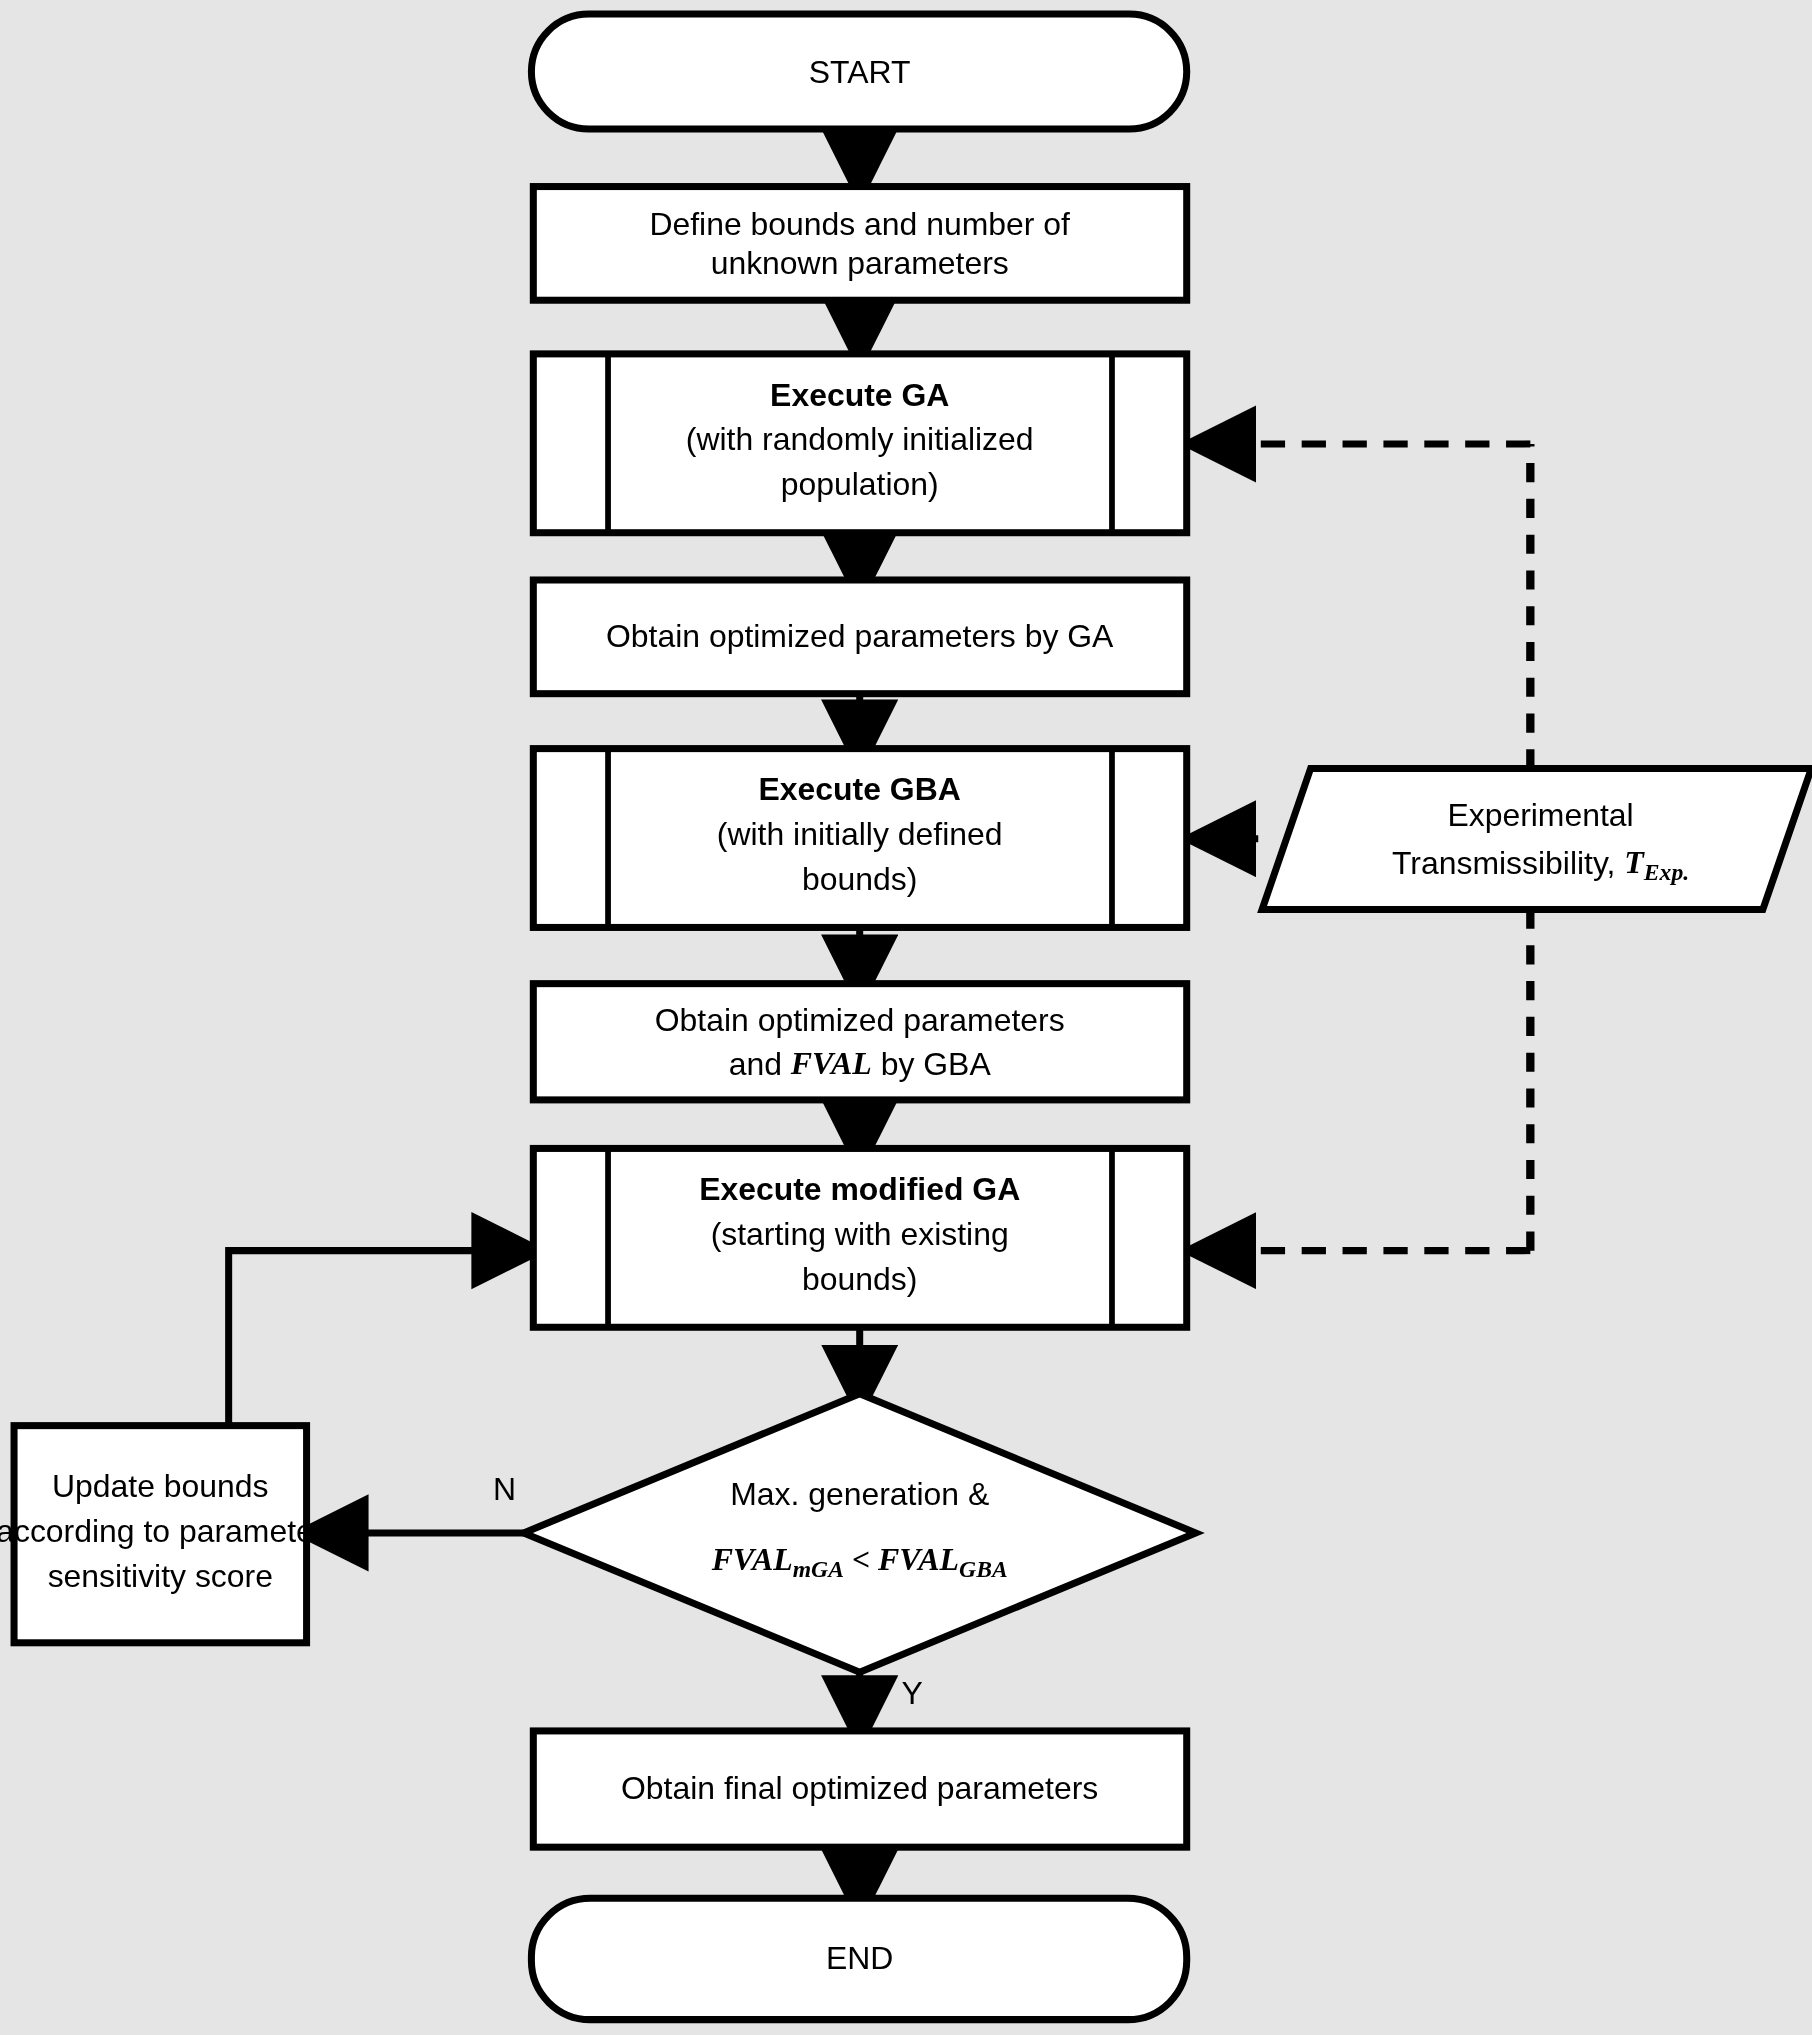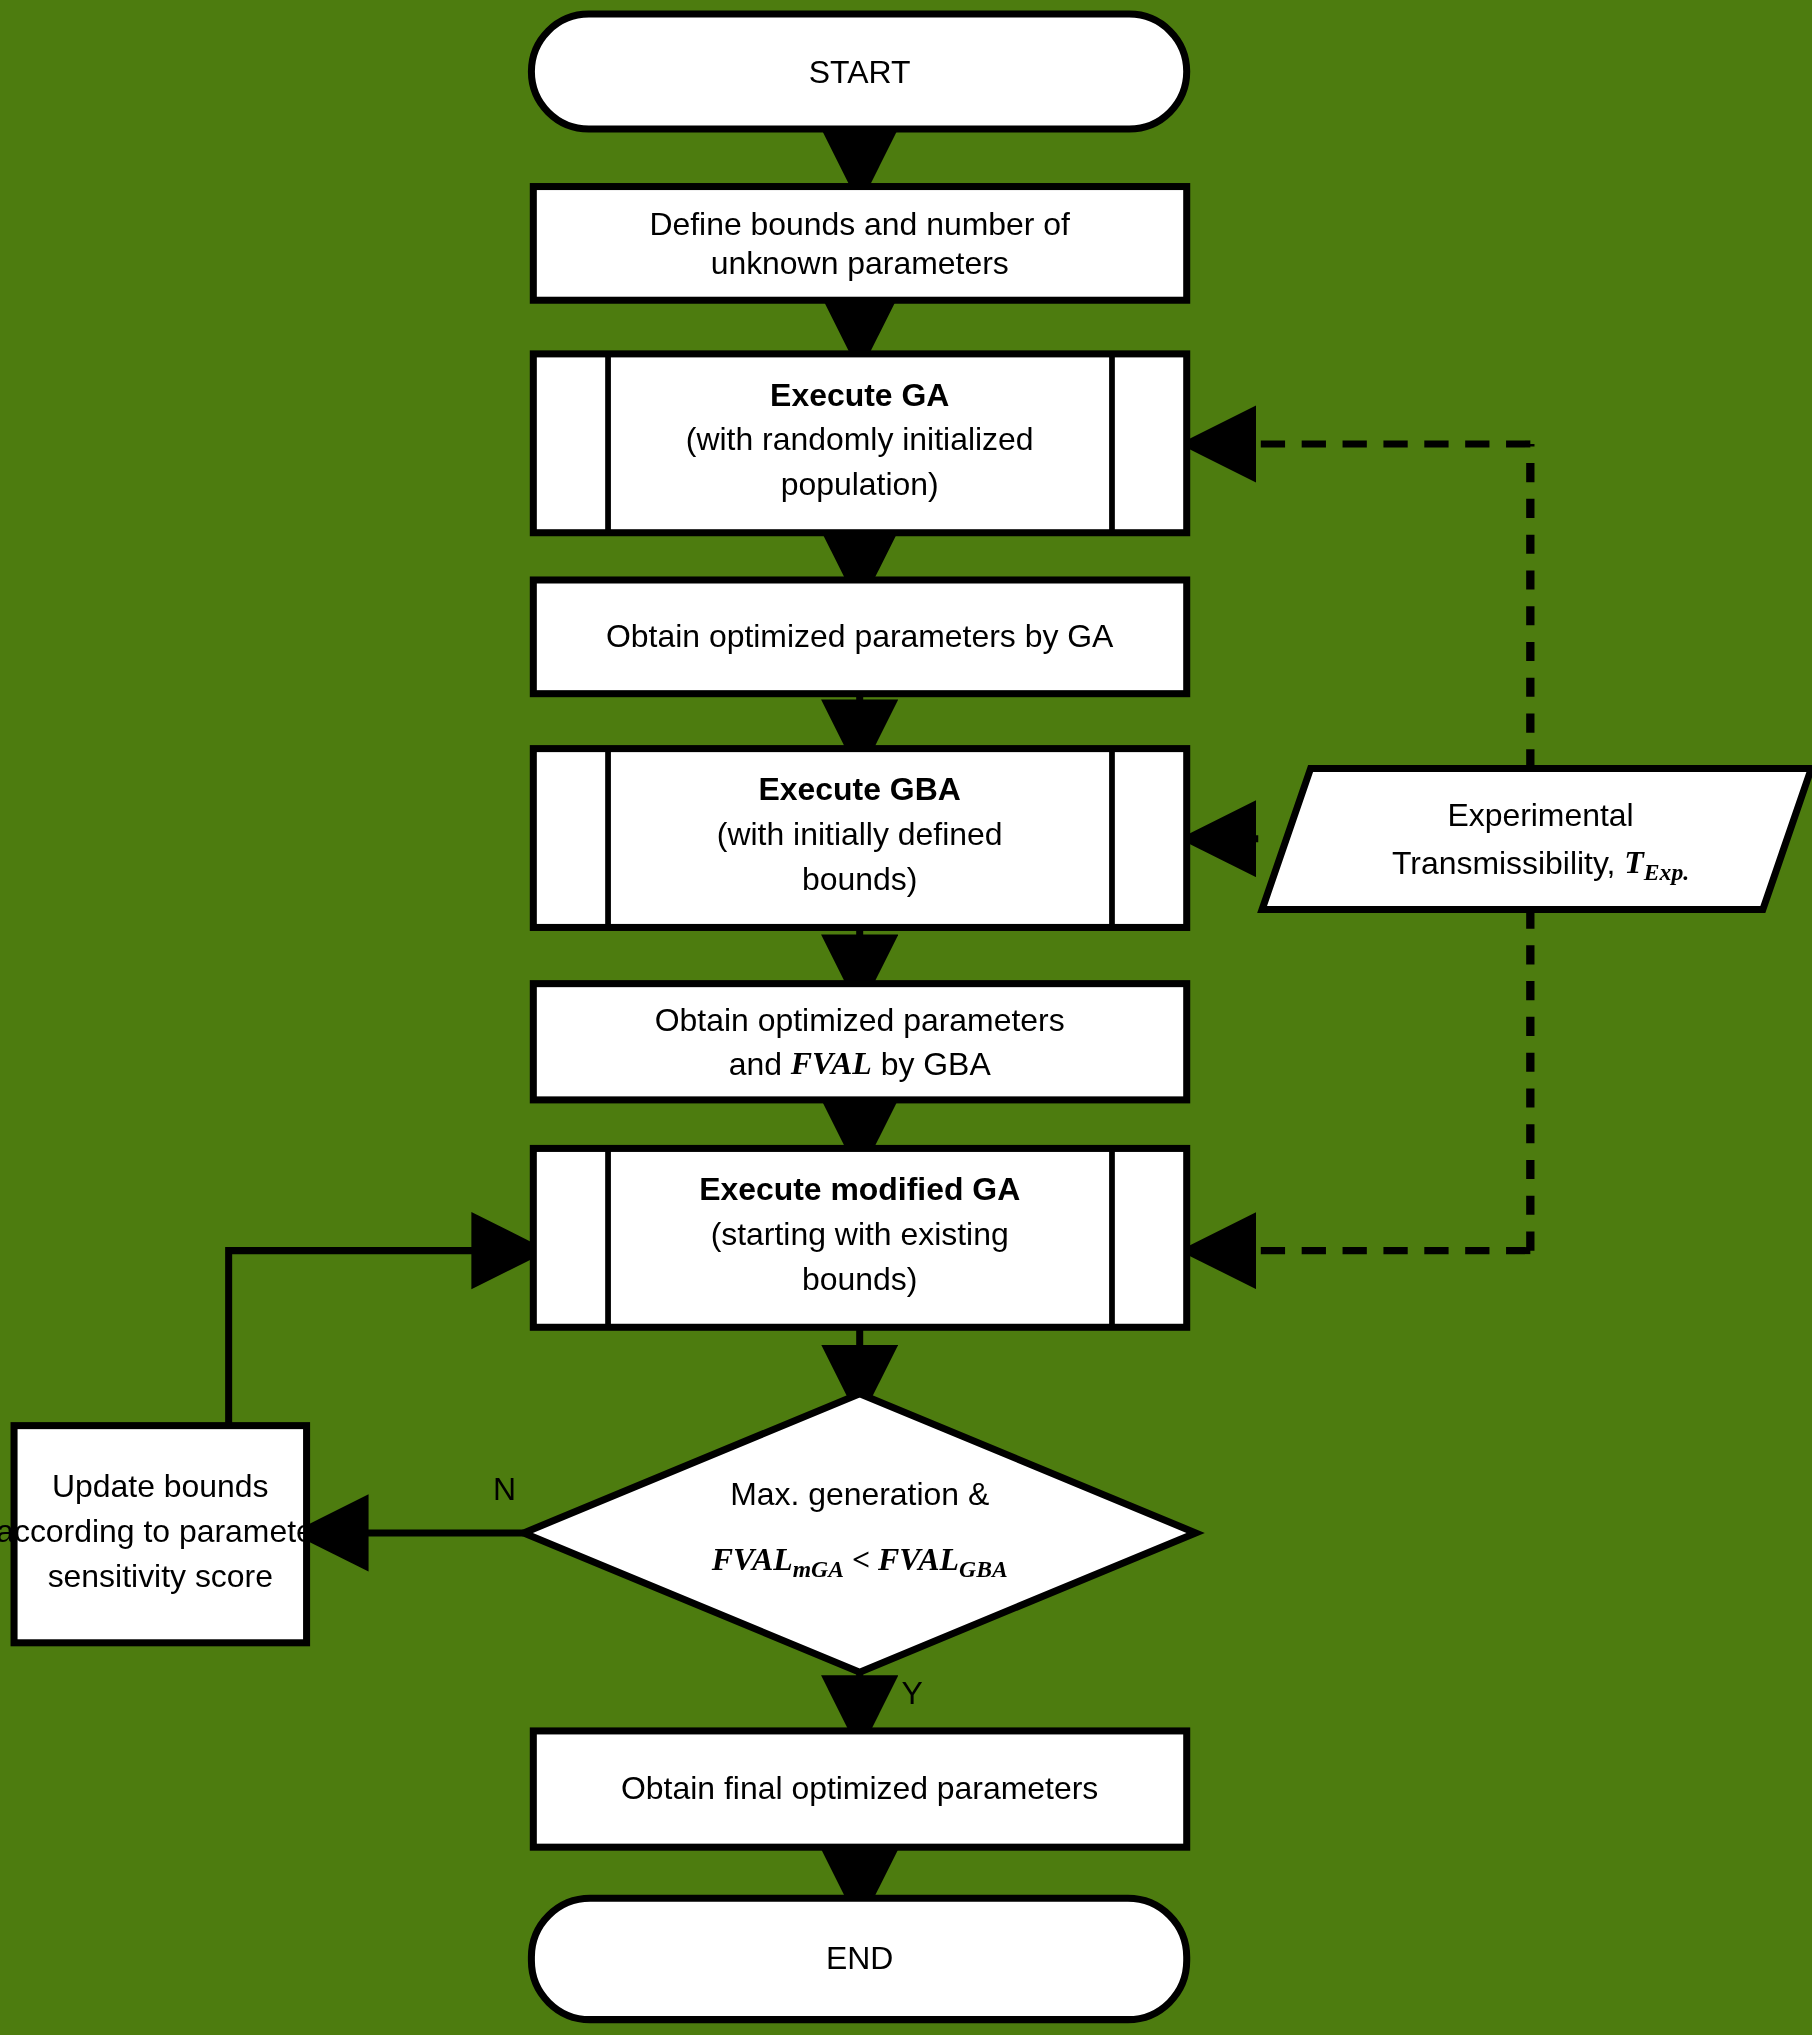--- a/index.html
+++ b/index.html
@@ -7,21 +7,21 @@
     padding: 0;
     background: #ffffff;
   }
   body {
     font-family: "Liberation Sans", sans-serif;
   }
   #flowchart-root {
     position: relative;
     width: 1812px;
     height: 2035px;
-    background: #4d7c0f;
+    background: #e5e5e5;
     overflow: hidden;
   }
   svg.diagram {
     display: block;
     width: 1812px;
     height: 2035px;
   }
   .shape-stroke {
     stroke: #000000;
     stroke-width: 11;

